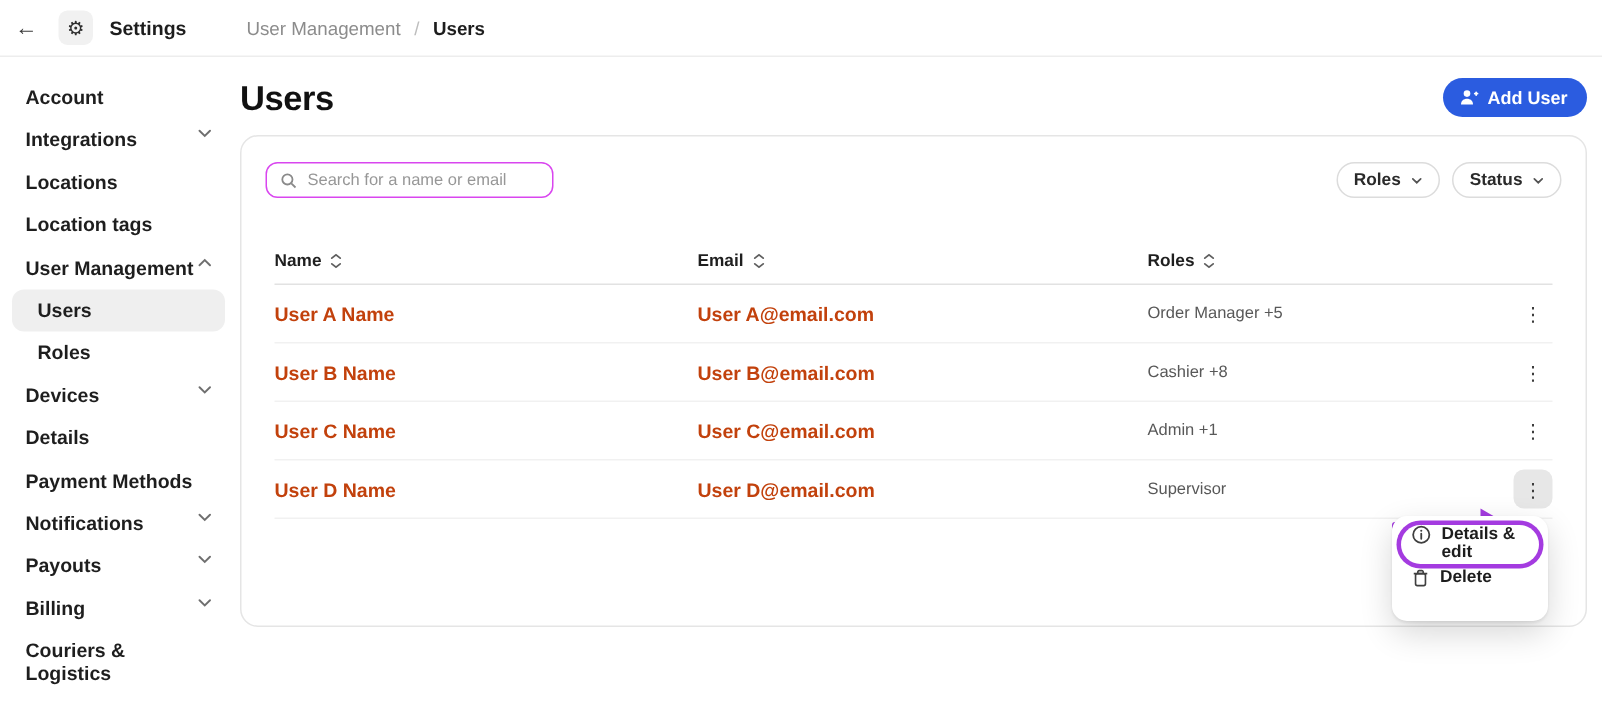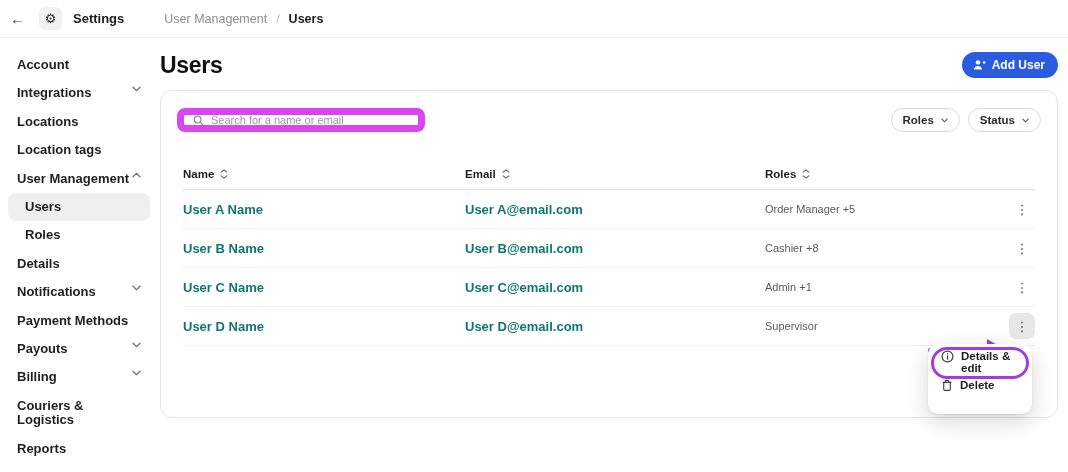--- a/index.html
+++ b/index.html
@@ -27,31 +27,31 @@
   .side-item.chev-up svg { transform:rotate(180deg); }
 
   .main { flex:1; padding:12px 10px 0 2px; position:relative; }
   .title-row { display:flex; align-items:center; justify-content:space-between; height:30px; margin-bottom:10px; }
   .page-title { font-size:23px; font-weight:700; letter-spacing:-0.3px; color:#111; }
   .add-btn { display:flex; align-items:center; gap:6px; background:var(--accent-blue,#2b5ce0); color:#fff; border:none; font-family:inherit; font-size:12px; font-weight:700; padding:6px 13px 6px 11px; border-radius:14px; cursor:pointer; }
 
   
   .card { border:1px solid #e5e5e5; border-radius:12px; height:328px; background:#fff; }
   .card-toolbar { display:flex; align-items:flex-start; justify-content:space-between; padding:17px 16px 16px 16px; }
-  .search-box { width:248px; height:24px; border:7px solid #d946ef; border-radius:8px; display:flex; align-items:center; gap:7px; padding:0 9px; background:#fff; }
+  .search-box { width:192px; height:24px; border:1px solid #d946ef; border-radius:8px; display:flex; align-items:center; gap:7px; padding:0 9px; background:#fff; }
   .search-box input { border:none; outline:none; flex:1; font-family:inherit; font-size:11px; color:#444; background:transparent; }
   .search-box input::placeholder { color:#979797; }
   .filters { display:flex; gap:8px; }
   .pill { height:24px; display:flex; align-items:center; gap:7px; padding:0 11px; border:1px solid #dcdcdc; border-radius:12px; background:#fff; font-family:inherit; font-size:11.5px; font-weight:700; color:#2a2a2a; cursor:pointer; }
 
   .table { padding:0 22px; margin-top:10px; }
   .thead { display:grid; grid-template-columns:282px 300px 1fr 30px; align-items:center; height:32px; border-bottom:1px solid #e2e2e2; }
   .th { display:flex; align-items:center; gap:6px; font-size:11.5px; font-weight:700; color:#1f1f1f; cursor:pointer; }
   .row { display:grid; grid-template-columns:282px 300px 1fr 30px; align-items:center; height:39px; border-bottom:1px solid #f1f1f1; }
-  .cell-strong { font-size:13px; font-weight:700; color:#0f766e; }
+  .cell-strong { font-size:13px; font-weight:700; color:#c2410c; }
   .cell-roles { font-size:11px; color:#585858; }
   .kebab { justify-self:end; width:26px; height:26px; display:flex; align-items:center; justify-content:center; font-size:13px; color:#3c3c3c; border-radius:7px; cursor:pointer; background:transparent; border:none; }
   .row.menu-open .kebab { background:#e7e7e7; }
 
   
   .arrow { position:absolute; left:930px; top:313px; width:78px; height:22px; pointer-events:none; }
   .arrow .shaft { position:absolute; left:0; top:8.5px; width:60px; height:5px; background:var(--annotation-purple,#a43be0); border-radius:2px; }
   .arrow .head { position:absolute; left:59px; top:0; width:0; height:0; border-left:19px solid var(--annotation-purple,#a43be0); border-top:11px solid transparent; border-bottom:11px solid transparent; }
 
   
@@ -131,39 +131,47 @@
     </span>
   </div>
         <div class="side-item child">
     <span>Roles</span>
     <span class="chev" style="visibility: hidden;">
       <svg width="9" height="6" viewBox="0 0 9 6" fill="none" stroke="#6f6f6f" stroke-width="1.3" stroke-linecap="round">
               <path d="M1 1.2l3.5 3.4L8 1.2"></path>
             </svg>
     </span>
   </div>
+        <div class="side-item chev-down">
+    <span>Devices</span>
+    <span class="chev">
+      <svg width="9" height="6" viewBox="0 0 9 6" fill="none" stroke="#6f6f6f" stroke-width="1.3" stroke-linecap="round">
+              <path d="M1 1.2l3.5 3.4L8 1.2"></path>
+            </svg>
+    </span>
+  </div>
         <div class="side-item">
     <span>Details</span>
     <span class="chev" style="visibility: hidden;">
       <svg width="9" height="6" viewBox="0 0 9 6" fill="none" stroke="#6f6f6f" stroke-width="1.3" stroke-linecap="round">
               <path d="M1 1.2l3.5 3.4L8 1.2"></path>
             </svg>
     </span>
   </div>
+        <div class="side-item">
+    <span>Payment Methods</span>
+    <span class="chev" style="visibility: hidden;">
+      <svg width="9" height="6" viewBox="0 0 9 6" fill="none" stroke="#6f6f6f" stroke-width="1.3" stroke-linecap="round">
+              <path d="M1 1.2l3.5 3.4L8 1.2"></path>
+            </svg>
+    </span>
+  </div>
         <div class="side-item chev-down">
     <span>Notifications</span>
     <span class="chev">
-      <svg width="9" height="6" viewBox="0 0 9 6" fill="none" stroke="#6f6f6f" stroke-width="1.3" stroke-linecap="round">
-              <path d="M1 1.2l3.5 3.4L8 1.2"></path>
-            </svg>
-    </span>
-  </div>
-        <div class="side-item">
-    <span>Payment Methods</span>
-    <span class="chev" style="visibility: hidden;">
       <svg width="9" height="6" viewBox="0 0 9 6" fill="none" stroke="#6f6f6f" stroke-width="1.3" stroke-linecap="round">
               <path d="M1 1.2l3.5 3.4L8 1.2"></path>
             </svg>
     </span>
   </div>
         <div class="side-item chev-down">
     <span>Payouts</span>
     <span class="chev">
       <svg width="9" height="6" viewBox="0 0 9 6" fill="none" stroke="#6f6f6f" stroke-width="1.3" stroke-linecap="round">
               <path d="M1 1.2l3.5 3.4L8 1.2"></path>

